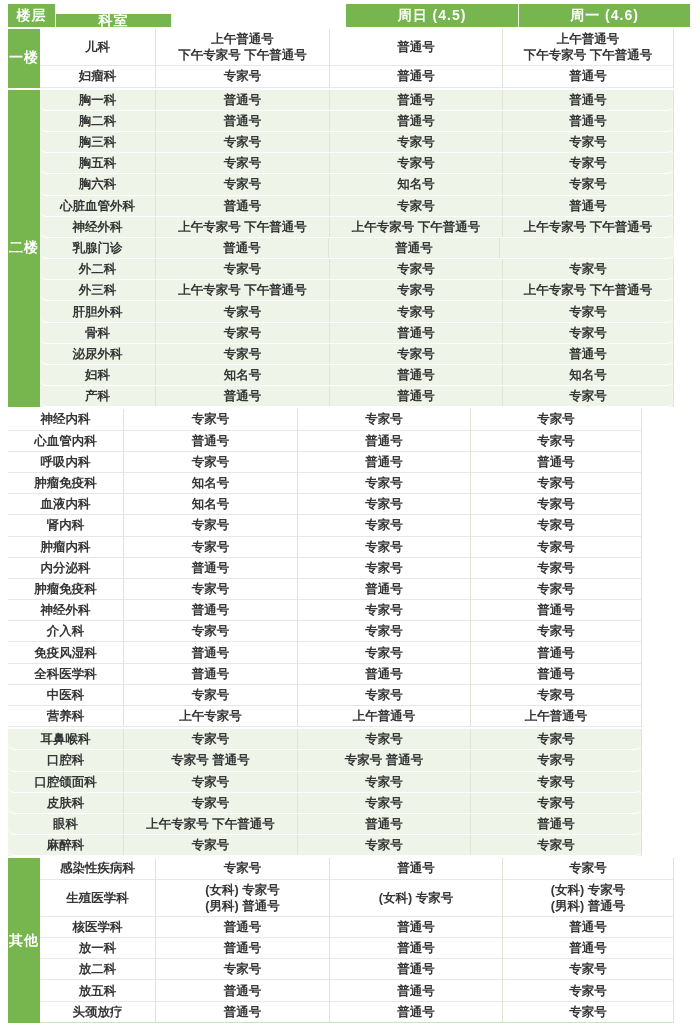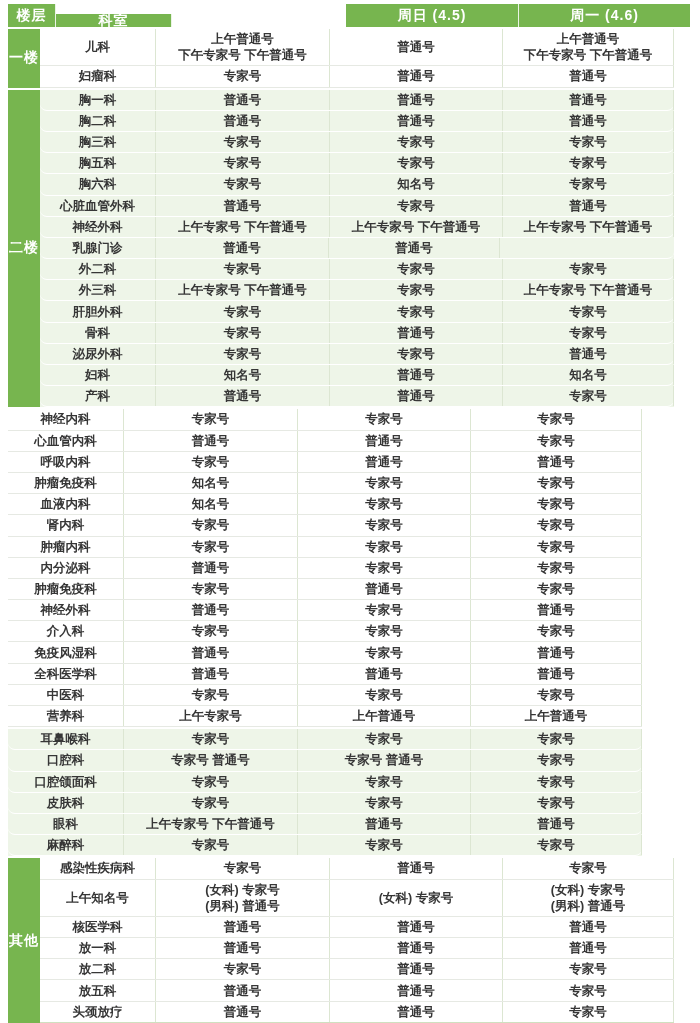--- a/index.html
+++ b/index.html
@@ -545,21 +545,21 @@
               <div class="line">专家号</div>
             </div>
             <div class="cell day1">
               <div class="line">普通号</div>
             </div>
             <div class="cell day2">
               <div class="line">专家号</div>
             </div>
           </div>
           <div class="row tall">
-            <div class="cell dept">上午知名号</div>
+            <div class="cell dept">生殖医学科</div>
             <div class="cell day0">
               <div class="line">(女科) 专家号</div>
               <div class="line">(男科) 普通号</div>
             </div>
             <div class="cell day1">
               <div class="line">(女科) 专家号</div>
             </div>
             <div class="cell day2">
               <div class="line">(女科) 专家号</div>
               <div class="line">(男科) 普通号</div>

